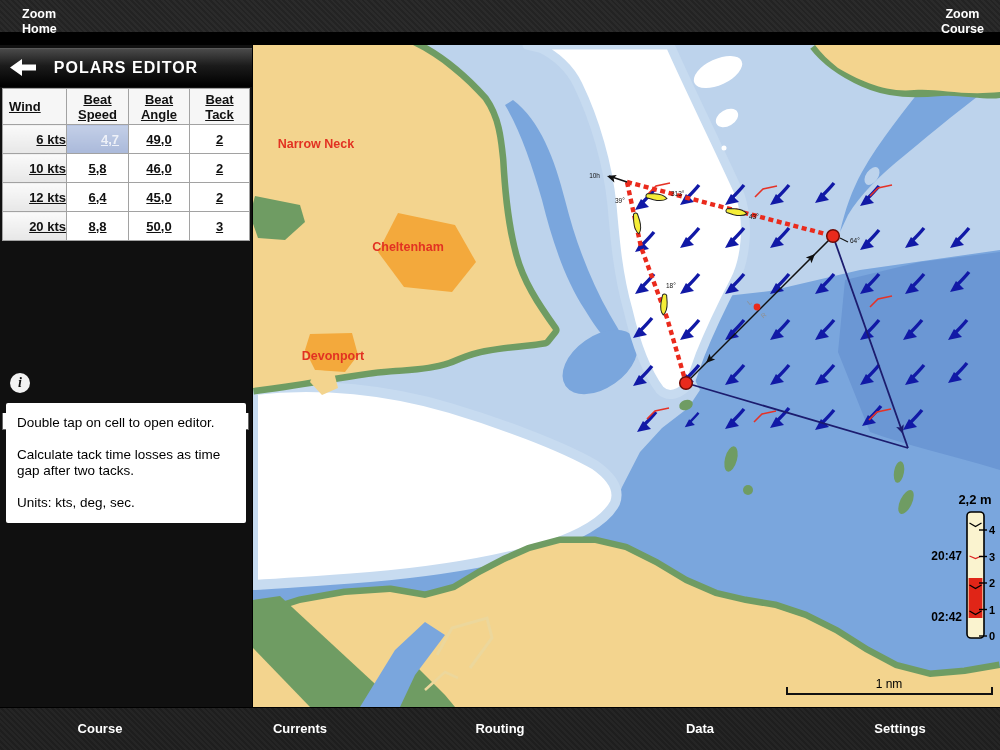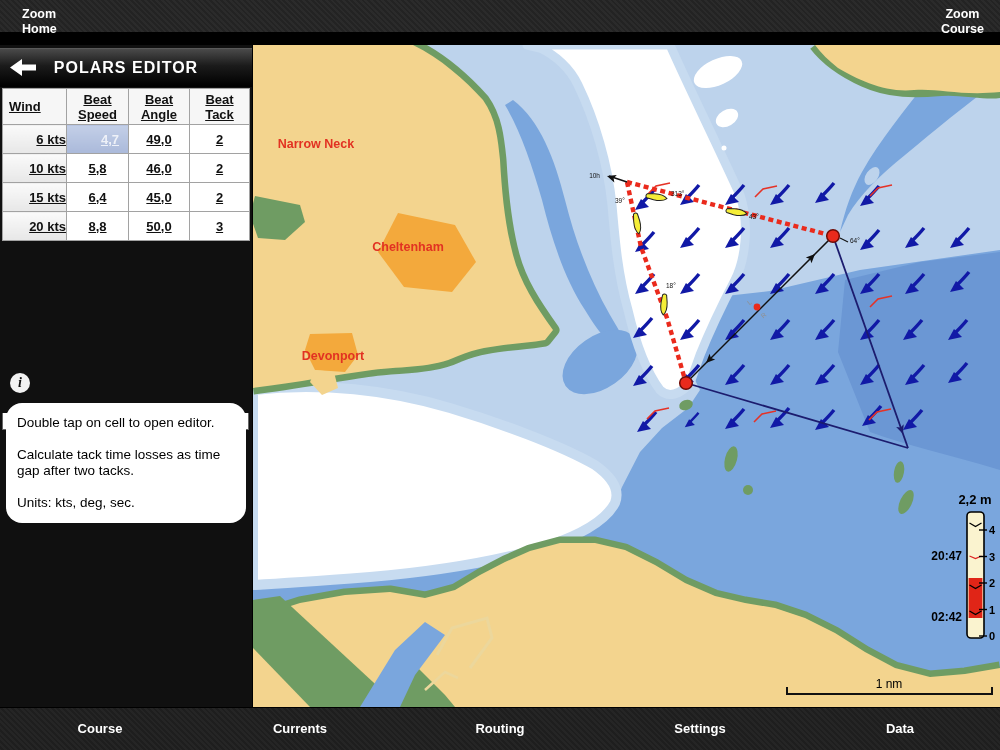--- a/index.html
+++ b/index.html
@@ -43,21 +43,21 @@
   .ptable thead th{height:35px;background:#f6f6f6;line-height:15px;}
   .ptable .windcell{text-align:right;padding-left:6px;background:linear-gradient(#fafafa,#e7e7e7);}
   .ptable td.sel{background:linear-gradient(#c3cfe8,#aab9da);color:#eef1f8;padding-left:25px;}
   .scrollrow{position:absolute;left:2px;top:368px;width:245px;height:16px;background:#fff;
     border:1px solid #666;border-top:none;}
   .thumb{position:absolute;left:3px;top:3px;width:122px;height:10px;background:#898989;border-radius:5px;}
 
   .info-icon{position:absolute;left:10px;top:328px;width:20px;height:20px;border-radius:50%;
     background:#f2f2f2;color:#111;text-align:center;line-height:20px;
     font-family:"Liberation Serif",serif;font-style:italic;font-weight:bold;font-size:14px;}
-  .info-box{position:absolute;left:6px;top:358px;width:218px;background:#fff;border-radius:16px;
+  .info-box{position:absolute;left:6px;top:358px;width:218px;background:#fff;border-radius:2px;
     padding:12px 11px;font-size:13.5px;line-height:16px;color:#000;}
   .info-box p{margin:0 0 16px 0;}
   .info-box p:last-child{margin-bottom:0;}
 </style>
 </head>
 <body>
 <div id="stage">
 
 <svg id="mapsvg" width="1000" height="750" viewBox="0 0 1000 750">
   <defs>
@@ -430,21 +430,21 @@
             <td>49,0</td>
             <td>2</td>
           </tr>
           <tr>
             <td class="windcell">10 kts</td>
             <td>5,8</td>
             <td>46,0</td>
             <td>2</td>
           </tr>
           <tr>
-            <td class="windcell">15 kts</td>
+            <td class="windcell">12 kts</td>
             <td>6,4</td>
             <td>45,0</td>
             <td>2</td>
           </tr>
           <tr>
             <td class="windcell">20 kts</td>
             <td>8,8</td>
             <td>50,0</td>
             <td>3</td>
           </tr>
@@ -459,17 +459,17 @@
         <p>Double tap on cell to open editor.</p>
         <p>Calculate tack time losses as time gap after two tacks.</p>
         <p>Units: kts, deg, sec.</p>
       </div>
 </div>
 
 <div class="bottombar" id="tabbar">
       <div class="tab">Course</div>
       <div class="tab">Currents</div>
       <div class="tab">Routing</div>
+      <div class="tab">Data</div>
       <div class="tab">Settings</div>
-      <div class="tab">Data</div>
     </div>
 
 </div>
 
 </body></html>

